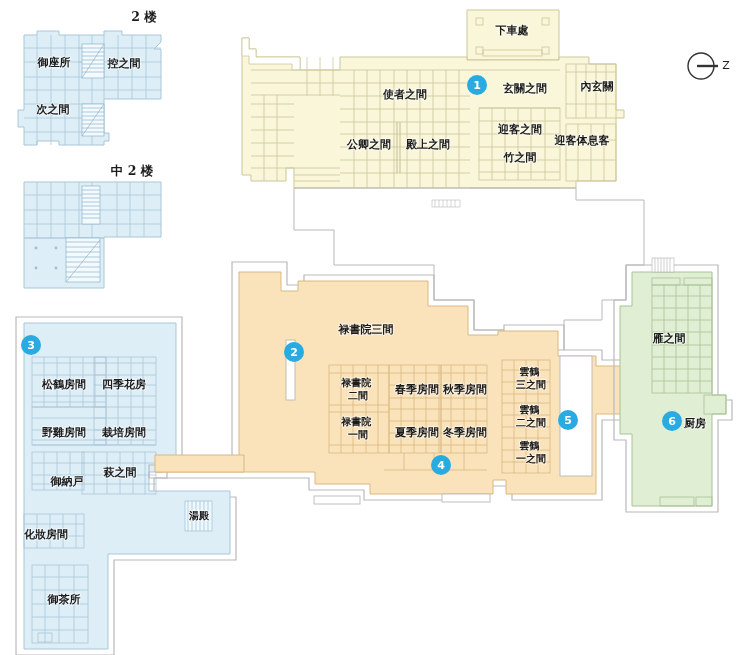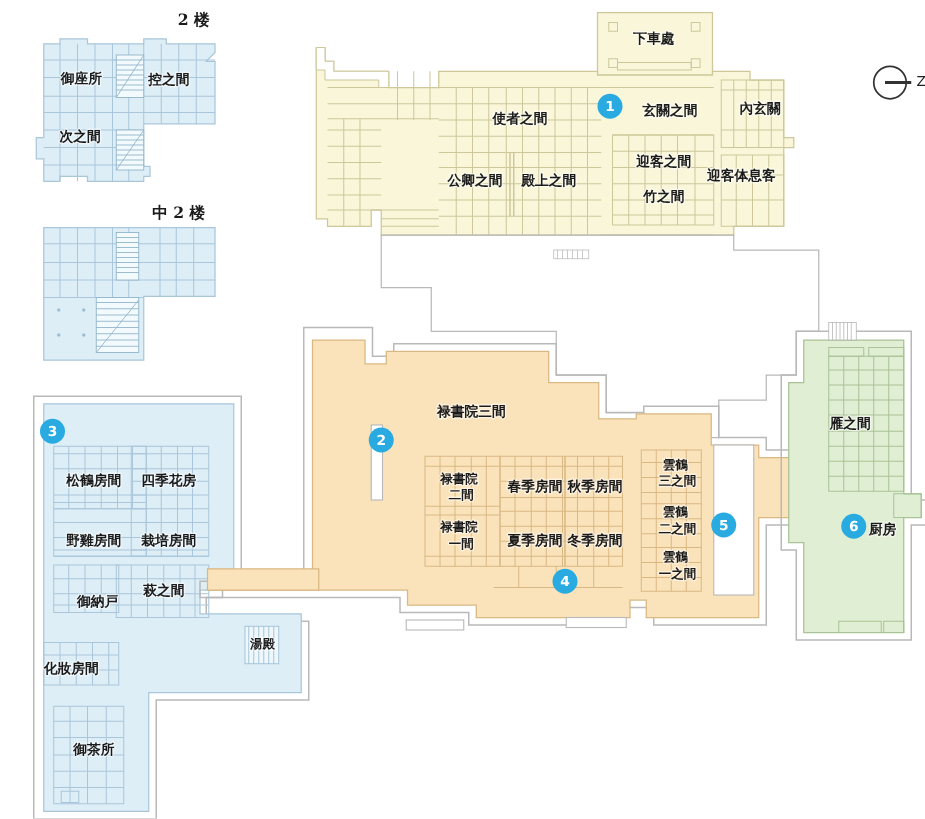--- a/index.html
+++ b/index.html
@@ -9,21 +9,21 @@
   }
   body {
     width: 740px;
     height: 655px;
     position: relative;
     font-family: "DejaVu Sans", "Liberation Sans", sans-serif;
     overflow: hidden;
   }
   #plan-root {
     position: absolute;
-    left: 15px; top: 0;
+    left: 4px; top: 0;
     width: 628px;
     height: 655px;
   }
   svg#floorplan {
     display: block;
     width: 740px;
     height: 655px;
   }
   .lbl {
     font-family: "DejaVu Sans", "Liberation Sans", sans-serif;

